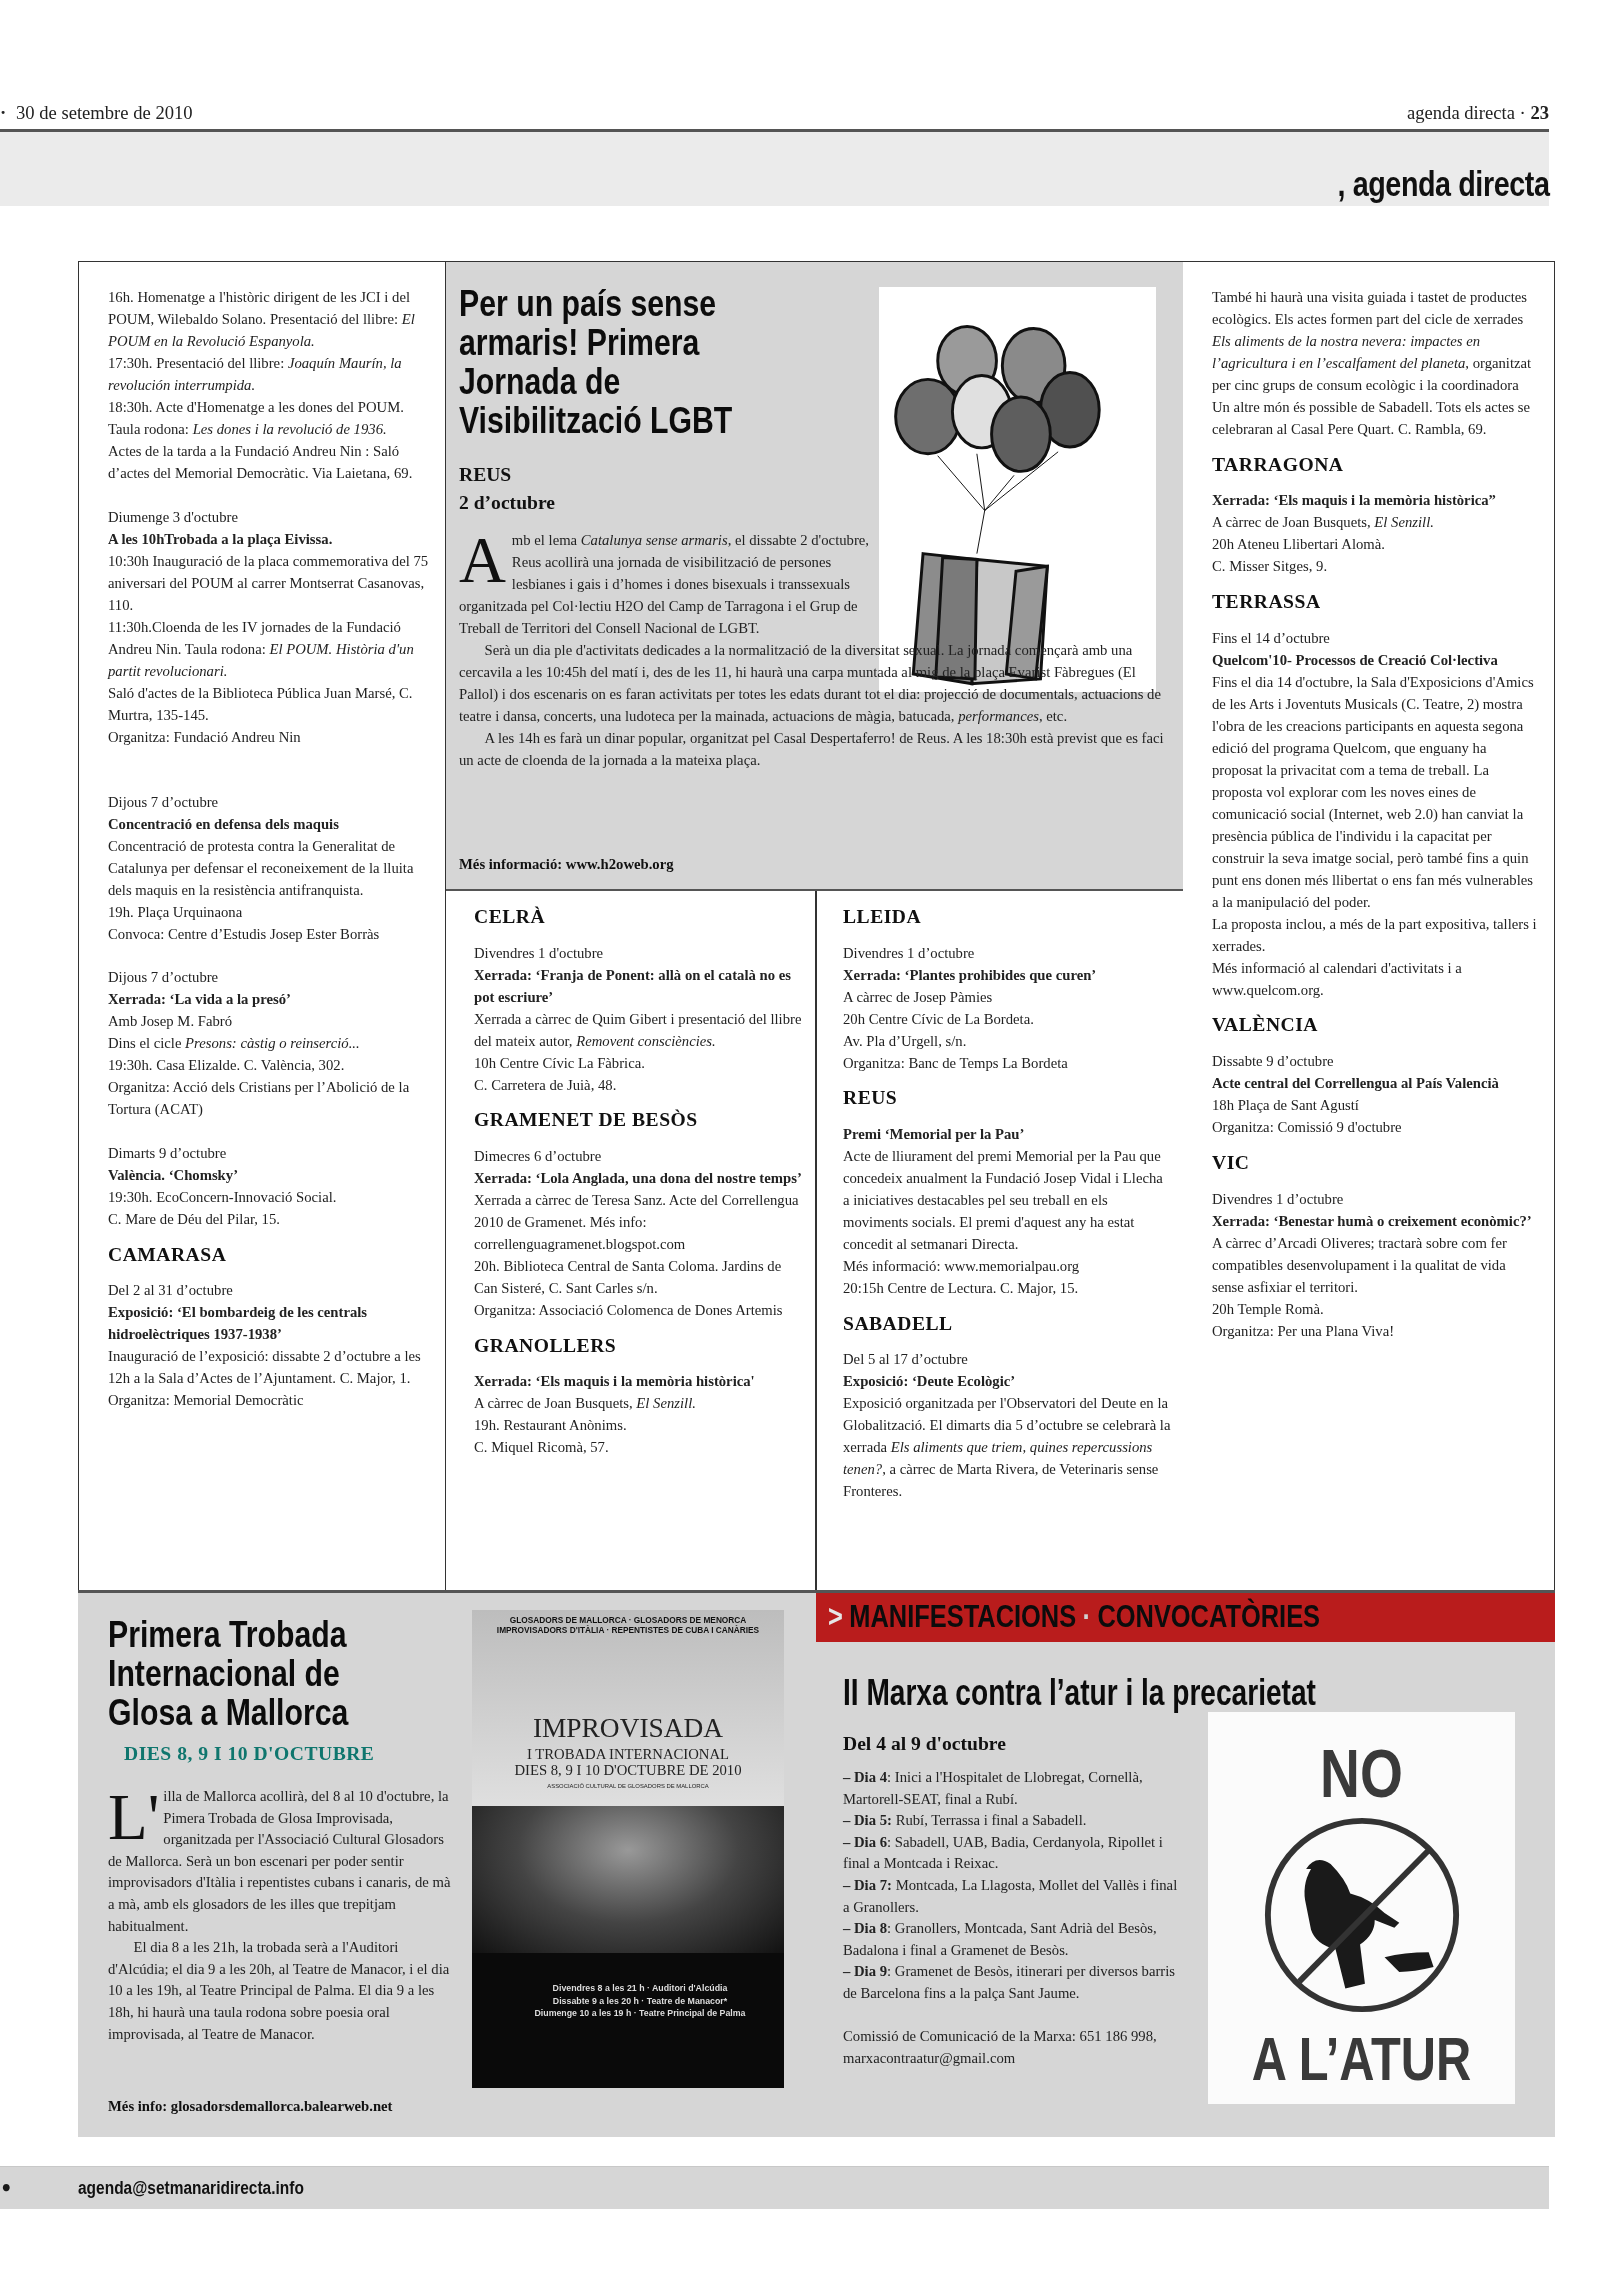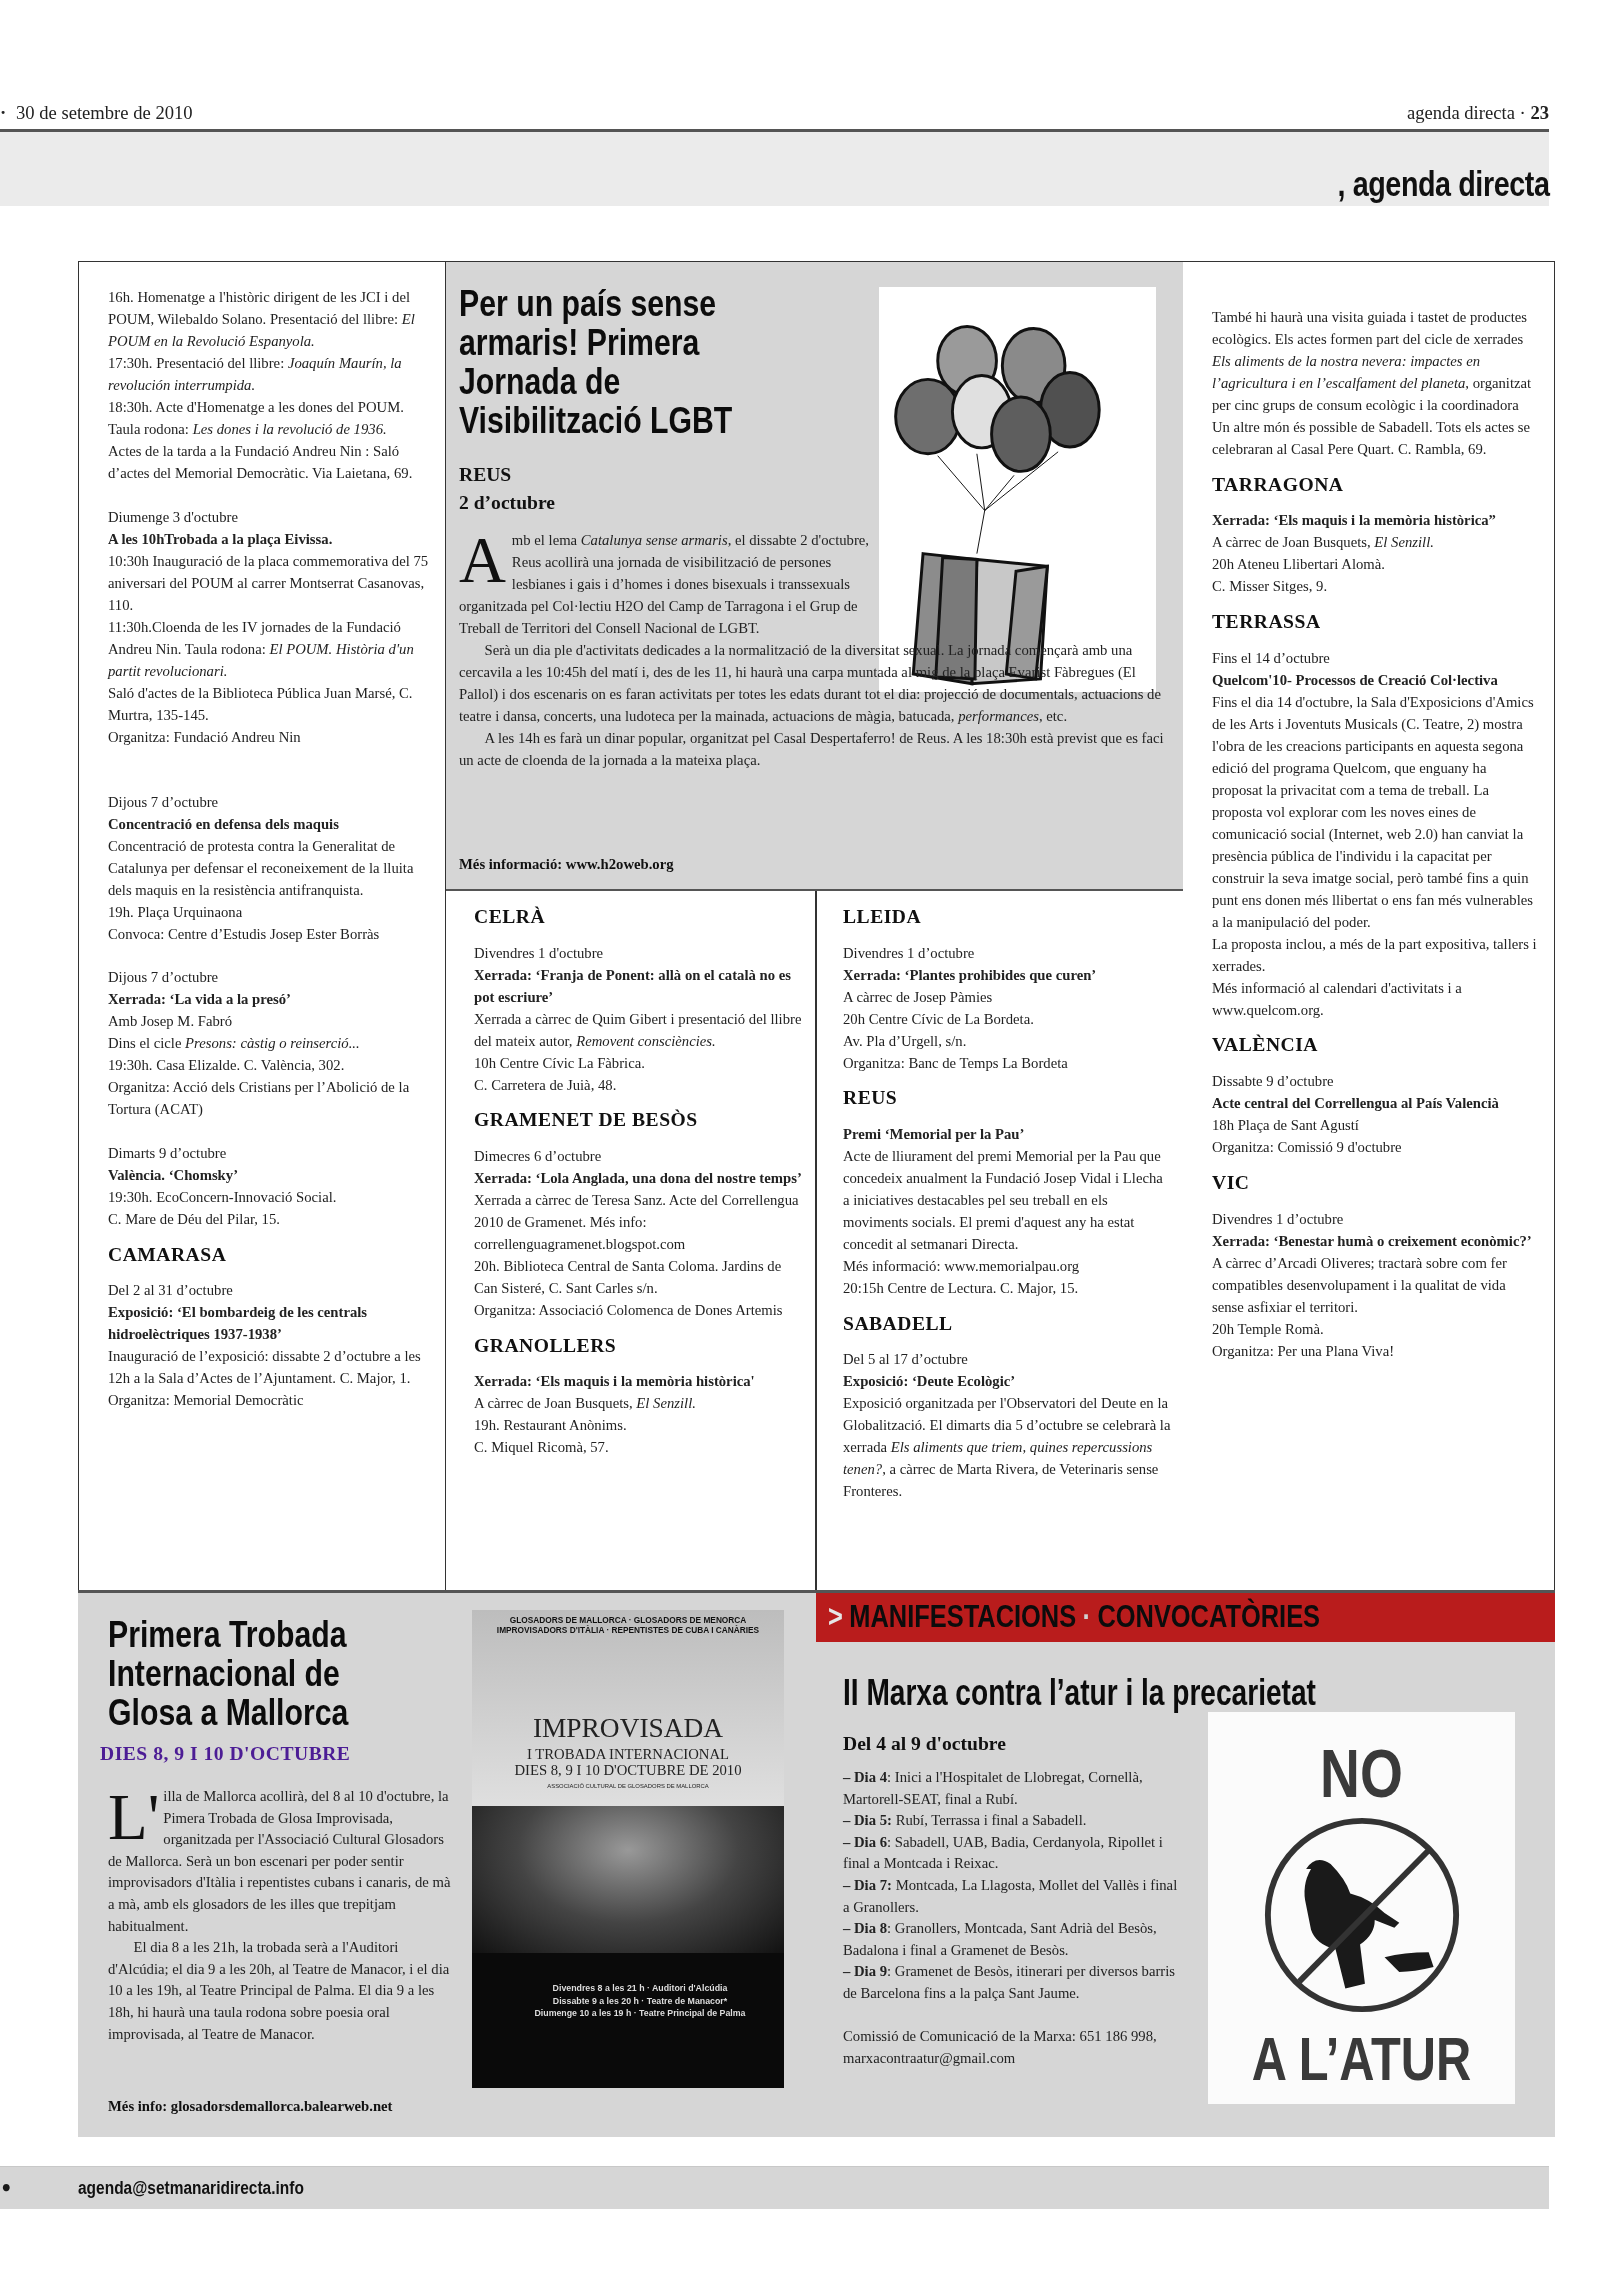--- a/index.html
+++ b/index.html
@@ -35,21 +35,21 @@
   .feature-body { position: absolute; left: 459px; top: 529px; width: 716px; font-family: "Liberation Serif", serif; font-size: 14.7px; line-height: 22px; color: #222; }
   .feature-body .wrap-short { width: 412px; }
   .feature-body .dropcap { float: left; font-size: 65px; line-height: 55px; margin: 3.9px 5.9px 0 0; font-family: "Liberation Serif", serif; color: #111; }
   .feature-body .indent { text-indent: 25.5px; }
   .feature-more { position: absolute; left: 459px; top: 856px; font-family: "Liberation Serif", serif; font-weight: bold; font-size: 14.7px; color: #111; }
   .balloon-pic { position: absolute; left: 879px; top: 287px; width: 277px; height: 405px; background: #ffffff; overflow: hidden; }
 
   
   .bottom-left-box { position: absolute; left: 78px; top: 1593px; width: 738px; height: 544px; background: #d6d6d6; }
   .glosa-title { position: absolute; left: 108px; top: 1615px; font-family: "Liberation Sans", sans-serif; font-weight: bold; font-size: 36px; line-height: 39px; color: #0c0c0c; transform: scaleX(0.84); transform-origin: left top; width: 372px; }
-  .glosa-sub { position: absolute; left: 100px; top: 1743px; font-family: "Liberation Serif", serif; font-weight: bold; font-size: 19.6px; letter-spacing: 0.5px; color: #4c1d95; }
+  .glosa-sub { position: absolute; left: 124px; top: 1743px; font-family: "Liberation Serif", serif; font-weight: bold; font-size: 19.6px; letter-spacing: 0.5px; color: #0f766e; }
   .glosa-body { position: absolute; left: 108px; top: 1786px; width: 343px; font-family: "Liberation Serif", serif; font-size: 14.7px; line-height: 21.6px; color: #222; }
   .glosa-body .dropcap { float: left; font-size: 65px; line-height: 55px; margin: 3.9px 3.9px 0 0; color: #111; }
   .glosa-body .indent { text-indent: 25.5px; }
   .glosa-more { position: absolute; left: 108px; top: 2098px; font-family: "Liberation Serif", serif; font-weight: bold; font-size: 14.7px; color: #111; }
   .glosa-poster { position: absolute; left: 472px; top: 1610px; width: 312px; height: 478px; background: #4d7c0f; overflow: hidden; }
 
   .manif-header { position: absolute; left: 816px; top: 1593px; width: 739px; height: 49px; background: #b91c1c; }
   .manif-header .label { position: absolute; left: 11.8px; top: 5.9px; font-family: "Liberation Sans", sans-serif; font-weight: bold; font-size: 31px; color: #0c0c0c; transform: scaleX(0.82); transform-origin: left top; white-space: nowrap; }
   .manif-header .arrow { color: #e6e6e6; margin-right: 7.8px; }
   .manif-header .sep { color: #d0d0d0; margin: 0 7.8px; }
@@ -216,21 +216,21 @@
     <span>20:15h Centre de Lectura. C. Major, 15.</span>
   </p>
   <div class="city">SABADELL</div>
   <p>
     <span>Del 5 al 17 d’octubre</span><br>
     <b>Exposició: ‘Deute Ecològic’</b><br>
     <span>Exposició organitzada per l'Observatori del Deute en la Globalització. El dimarts dia 5 d’octubre se celebrarà la xerrada </span><i>Els aliments que triem, quines repercussions tenen?</i><span>, a càrrec de Marta Rivera, de Veterinaris sense Fronteres.</span>
   </p>
 </div>
 
-<div class="col" style="left:1212px; top:286px; width:328px;margin-top:20px;">
+<div class="col" style="left:1212px; top:286px; width:328px;">
   <p>
     <span>També hi haurà una visita guiada i tastet de productes ecològics. Els actes formen part del cicle de xerrades </span><i>Els aliments de la nostra nevera: impactes en l’agricultura i en l’escalfament del planeta</i><span>, organitzat per cinc grups de consum ecològic i la coordinadora Un altre món és possible de Sabadell. Tots els actes se celebraran al Casal Pere Quart. C. Rambla, 69.</span>
   </p>
   <div class="city">TARRAGONA</div>
   <p>
     <b>Xerrada: ‘Els maquis i la memòria històrica”</b><br>
     <span>A càrrec de Joan Busquets, </span><i>El Senzill.</i><br>
     <span>20h Ateneu Llibertari Alomà.</span><br>
     <span>C. Misser Sitges, 9.</span>
   </p>

